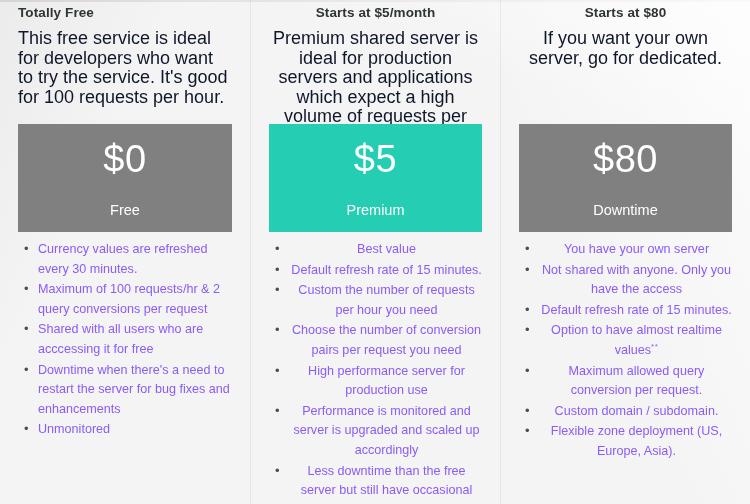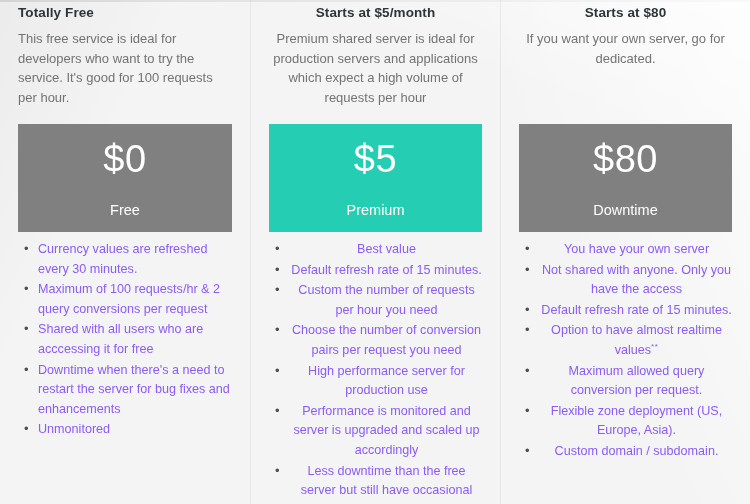--- a/index.html
+++ b/index.html
@@ -57,23 +57,23 @@
   .plan-title {
     margin: 0;
     padding-top: 5px;
     font-size: 13.5px;
     font-weight: bold;
     color: #2f3436;
     letter-spacing: 0.1px;
   }
   .plan-desc {
     margin: 9px 0 0 0;
-    font-size: 13px;
+    font-size: 18px;
     line-height: 19.5px;
-    color: #737373;
+    color: #0f172a;
   }
   .price-box {
     margin: 0 18px;
     height: 108px;
     position: absolute;
     top: 124px;
     left: 0;
     right: 0;
     display: flex;
     flex-direction: column;
@@ -177,17 +177,17 @@
       <div class="price-box gray" style="background: rgb(128, 128, 128);">
         <div class="price-amount">$80</div>
         <div class="price-label">Downtime</div>
       </div>
       <ul class="features">
         <li><span>You have your own server</span></li>
         <li><span>Not shared with anyone. Only you have the access</span></li>
         <li><span>Default refresh rate of 15 minutes.</span></li>
         <li><span>Option to have almost realtime values</span><sup>**</sup></li>
         <li><span>Maximum allowed query conversion per request.</span></li>
+        <li><span>Custom domain / subdomain.</span></li>
         <li><span>Flexible zone deployment (US, Europe, Asia).</span></li>
-        <li><span>Custom domain / subdomain.</span></li>
       </ul>
     </div>
   </div>
 
 </body></html>

